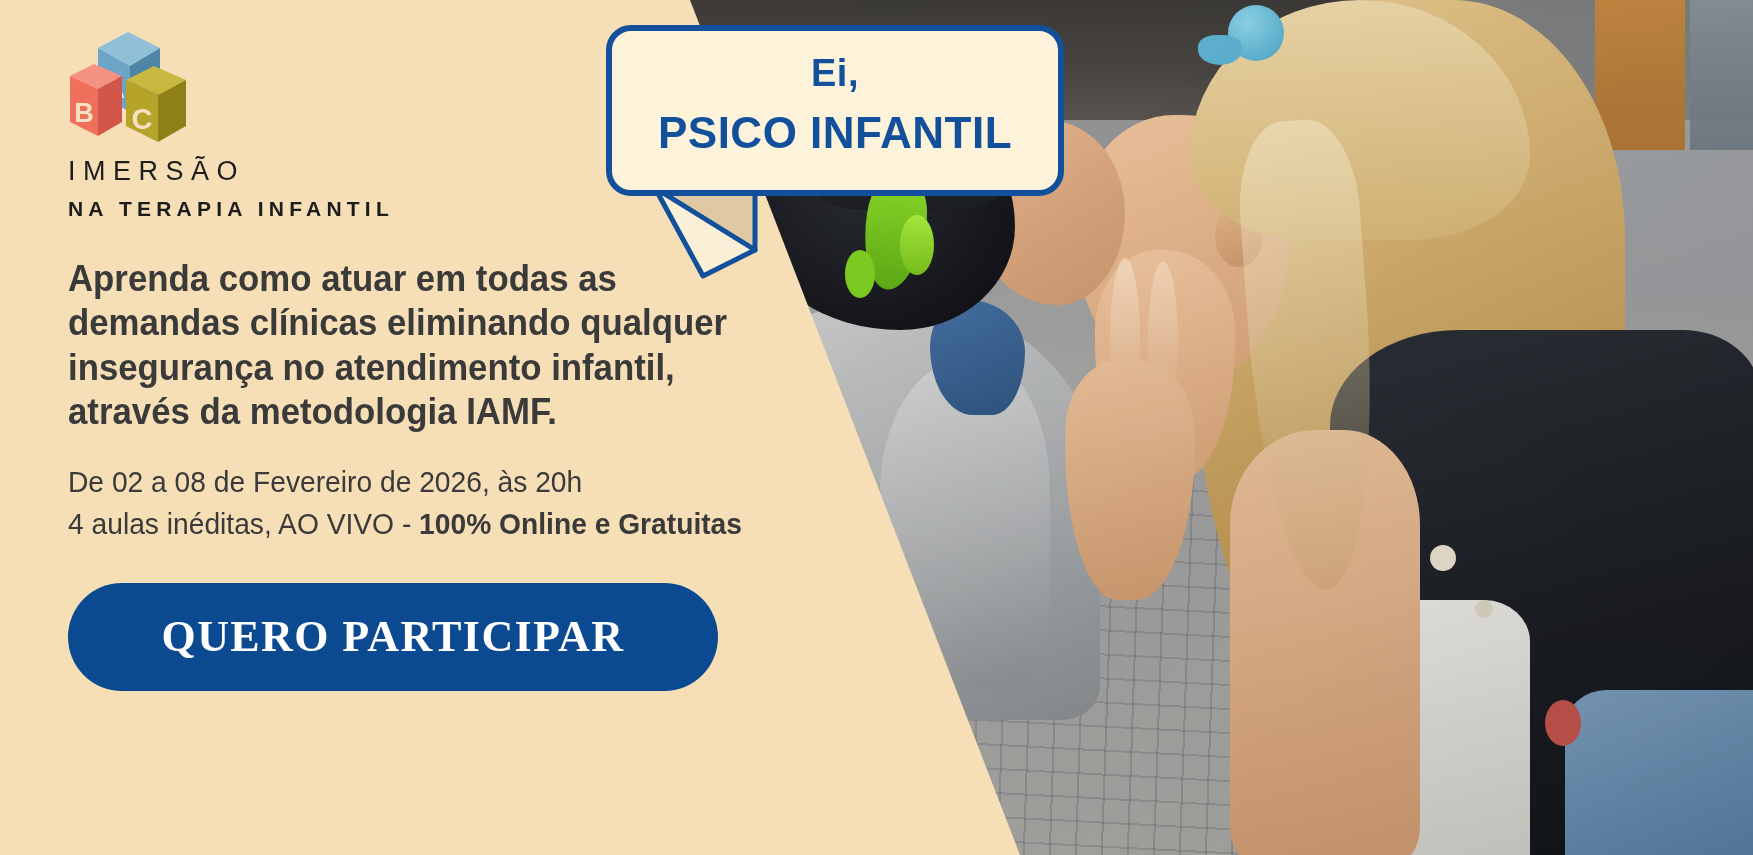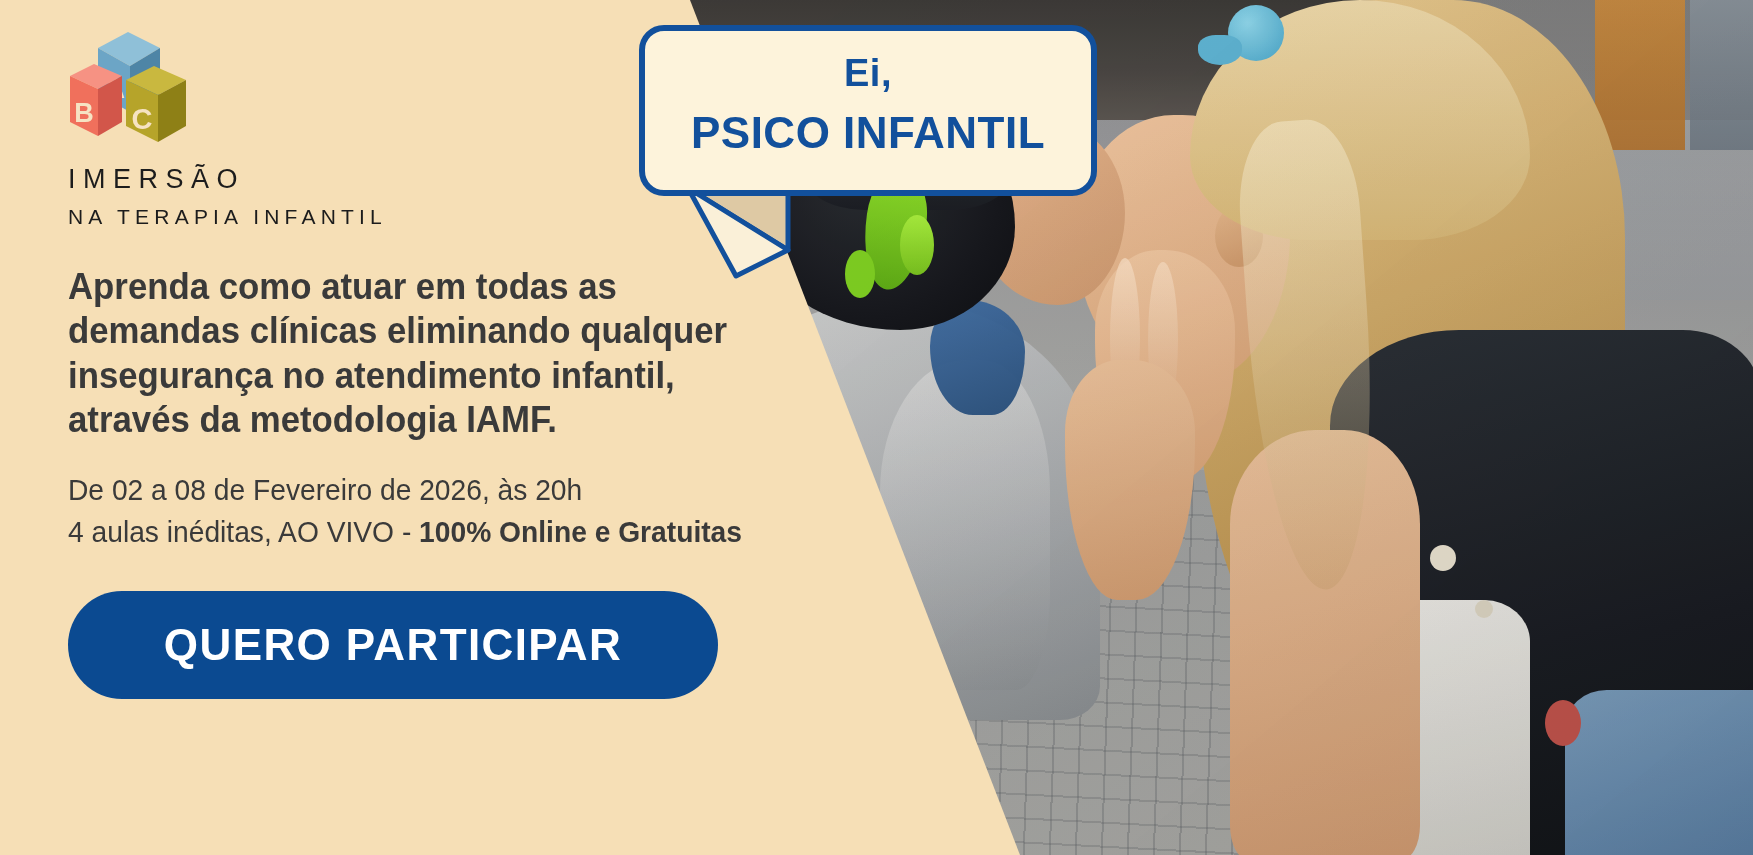--- a/index.html
+++ b/index.html
@@ -217,36 +217,36 @@
 
   
   #logo { position:relative; width:125px; height:118px; margin-bottom:12px; }
   #logo svg { display:block; }
 
   .eyebrow {
     font-size:27px;
     letter-spacing:7.5px;
     color:#1c1c1c;
     font-weight:400;
-    margin-top:20px;
+    margin-top:12px;
   }
   .headline {
     font-size:47px;
     font-weight:bold;
     color:#12509C;
     letter-spacing:-0.5px;
     margin-top:6px;
     line-height:1.06;
   }
   .subline {
     font-size:21px;
     letter-spacing:5.2px;
     color:#1c1c1c;
     margin-top:10px;
-    font-weight:400;
+    font-weight:700;
   }
   .body-text {
     font-size:37px;
     font-weight:bold;
     color:#3A3A3A;
     line-height:1.20;
     margin-top:36px;
     max-width:740px;
     font-stretch:condensed;
     transform:scaleX(.94);
@@ -269,27 +269,27 @@
     width:650px; height:108px;
     margin-top:38px;
     background:#0B4A91;
     color:#ffffff;
     border:none;
     border-radius:54px;
     font-size:44px;
     font-weight:bold;
     letter-spacing:1.4px;
     cursor:pointer;
-    font-family:Liberation Sans, sans-serif;
+    font-family:Liberation Serif, serif;
   }
 
   
   #bubble-wrap {
     position:absolute;
-    left:628px; top:18px;
+    left:595px; top:18px;
     width:470px; height:290px;
   }
   #bubble-wrap svg { display:block; overflow:visible; }
   .bub-l1 {
     font-size:38px; font-weight:bold; fill:#12509C;
     font-family:"Liberation Sans", sans-serif; letter-spacing:.5px;
   }
   .bub-l2 {
     font-size:44px; font-weight:bold; fill:#12509C;
     font-family:"Liberation Sans", sans-serif; letter-spacing:.5px;

